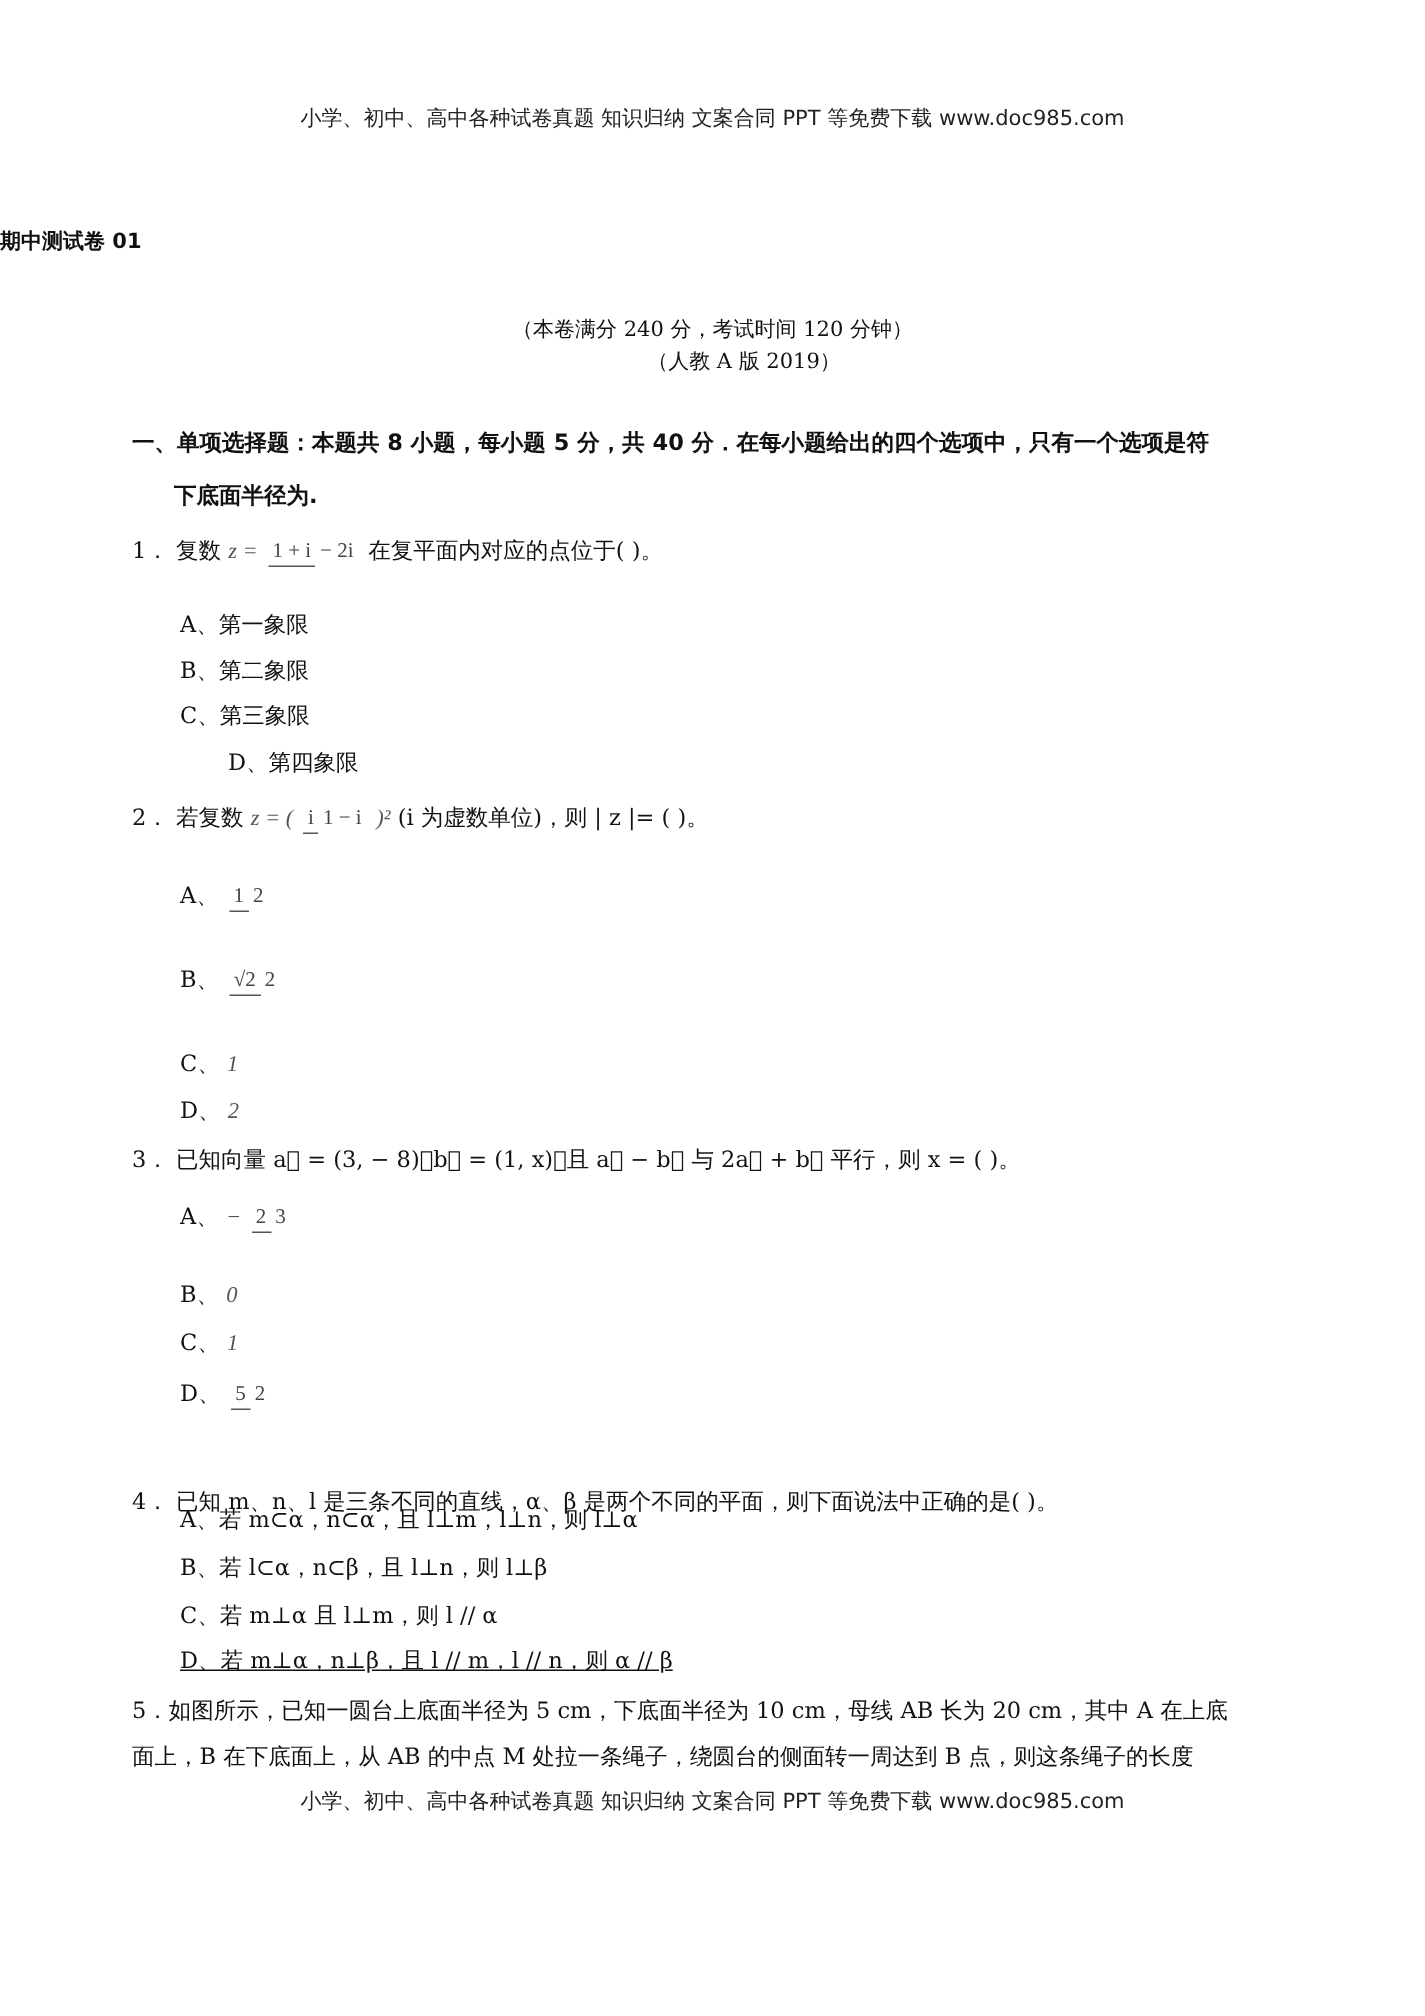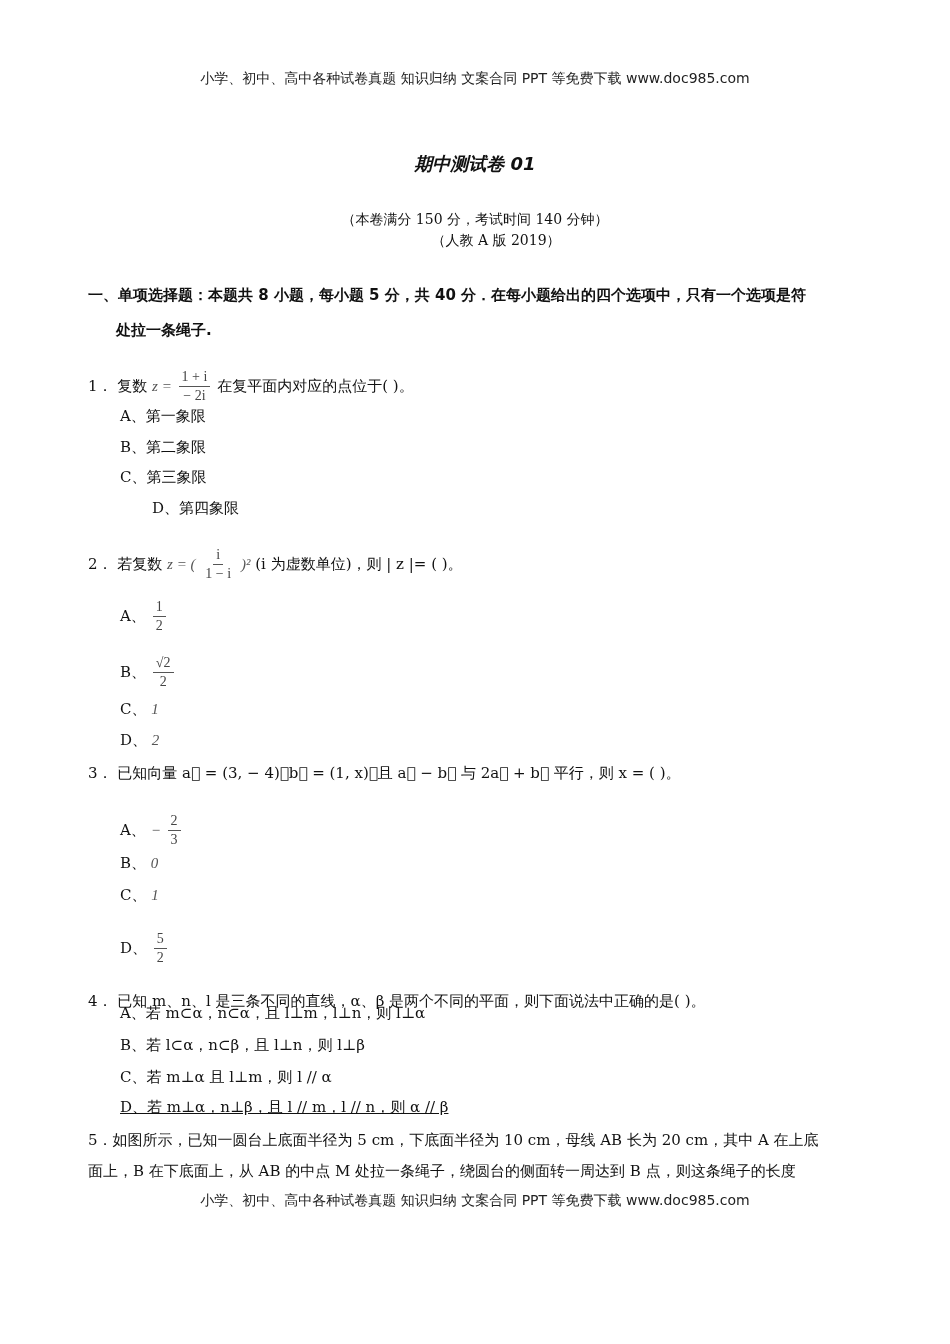--- a/index.html
+++ b/index.html
@@ -2,49 +2,49 @@
 <html><head>
 <meta charset="utf-8">
 <style>
   html, body { margin: 0; padding: 0; background: #ffffff; }
   body { width: 950px; height: 1344px; position: relative; overflow: hidden;
          font-family: "DejaVu Serif", "Liberation Serif", serif; color: #111; }
   .banner { position: absolute; left: 0; width: 950px; text-align: center;
             font-family: "DejaVu Sans", "Liberation Sans", sans-serif; font-size: 14px; color: #222; }
   .banner.top { top: 70px; }
   .banner.bottom { top: 1192px; }
-  .title { position: absolute; top: 152px; left: 0; width: 950px; text-align: center;
-           font-size: 18px; font-weight: bold; font-family: "DejaVu Sans", "Liberation Sans", sans-serif; font-style: italic; }
+  .title { position: absolute; top: 152px; left: 0; width: 950px; 
+           font-size: 14px; font-weight: bold; font-family: "DejaVu Sans", "Liberation Sans", sans-serif; }
   .subtitle { position: absolute; left: 0; width: 950px; text-align: center; font-size: 14px; }
   .sub1 { top: 211px; }
   .sub2 { top: 232px; padding-left: 21px; }
   .section { position: absolute; left: 88px; width: 790px; font-size: 15px; line-height: 35px;
              font-family: "DejaVu Sans", "Liberation Sans", sans-serif; font-weight: bold; top: 278px; }
   .section .indent { padding-left: 28px; display: block; }
   .q { position: absolute; left: 88px; width: 780px; font-size: 15px; }
   .opt { position: absolute; left: 120px; font-size: 15px; }
   .math { font-family: "Liberation Serif", "DejaVu Serif", serif; font-style: italic; color: #555; }
-  .frac { display: inline-flex; flex-direction: column; align-items: center; vertical-align: middle;
-          font-family: "Liberation Serif", serif; font-size: 14px; color: #444; margin: 10px 2px; }
+  .frac { display: inline-flex; flex-direction: row; align-items: center; vertical-align: middle;
+          font-family: "Liberation Serif", serif; font-size: 14px; color: #444; margin: 0 2px; }
   .frac .num { border-bottom: 1px solid #555; padding: 0 3px; line-height: 18px; }
   .frac .den { line-height: 18px; padding: 0 3px; font-family: Liberation Serif, serif; }
   .p5 { position: absolute; left: 88px; width: 780px; font-size: 15px; line-height: 31px; top: 1125px; }
 </style>
 </head>
 <body>
 
 <div class="banner top">小学、初中、高中各种试卷真题 知识归纳 文案合同 PPT 等免费下载  www.doc985.com</div>
 
 <div class="title">期中测试卷 01</div>
-<div class="subtitle sub1">（本卷满分 150 分，考试时间 140 分钟）</div>
+<div class="subtitle sub1">（本卷满分 240 分，考试时间 120 分钟）</div>
 <div class="subtitle sub2">（人教 A 版 2019）</div>
 
 <div class="section">
   <span>一、单项选择题：本题共 8 小题，每小题 5 分，共 40 分．在每小题给出的四个选项中，只有一个选项是符</span>
-  <span class="indent">处拉一条绳子.</span>
+  <span class="indent">下底面半径为.</span>
 </div>
 
 <div class="q" style="top:358px;">
   <span>1．</span>
   <span>复数</span>
   <span class="math">z =</span>
   <span class="frac">
     <span class="num">1 + i</span>
     <span class="den">− 2i</span>
   </span>
@@ -84,21 +84,21 @@
   <span>C、</span>
   <span class="math">1</span>
 </div>
 <div class="opt" style="top:731px;">
   <span>D、</span>
   <span class="math">2</span>
 </div>
 
 <div class="q" style="top:764px;">
   <span>3．</span>
-  <span>已知向量 a⃗ = (3, − 4)，b⃗ = (1, x)，且 a⃗ − b⃗ 与 2a⃗ + b⃗ 平行，则 x = ( )。</span>
+  <span>已知向量 a⃗ = (3, − 8)，b⃗ = (1, x)，且 a⃗ − b⃗ 与 2a⃗ + b⃗ 平行，则 x = ( )。</span>
 </div>
 <div class="opt" style="top:802px;">
   <span>A、</span>
   <span class="math">−</span>
   <span class="frac">
     <span class="num">2</span>
     <span class="den">3</span>
   </span>
 </div>
 <div class="opt" style="top:854px;">

